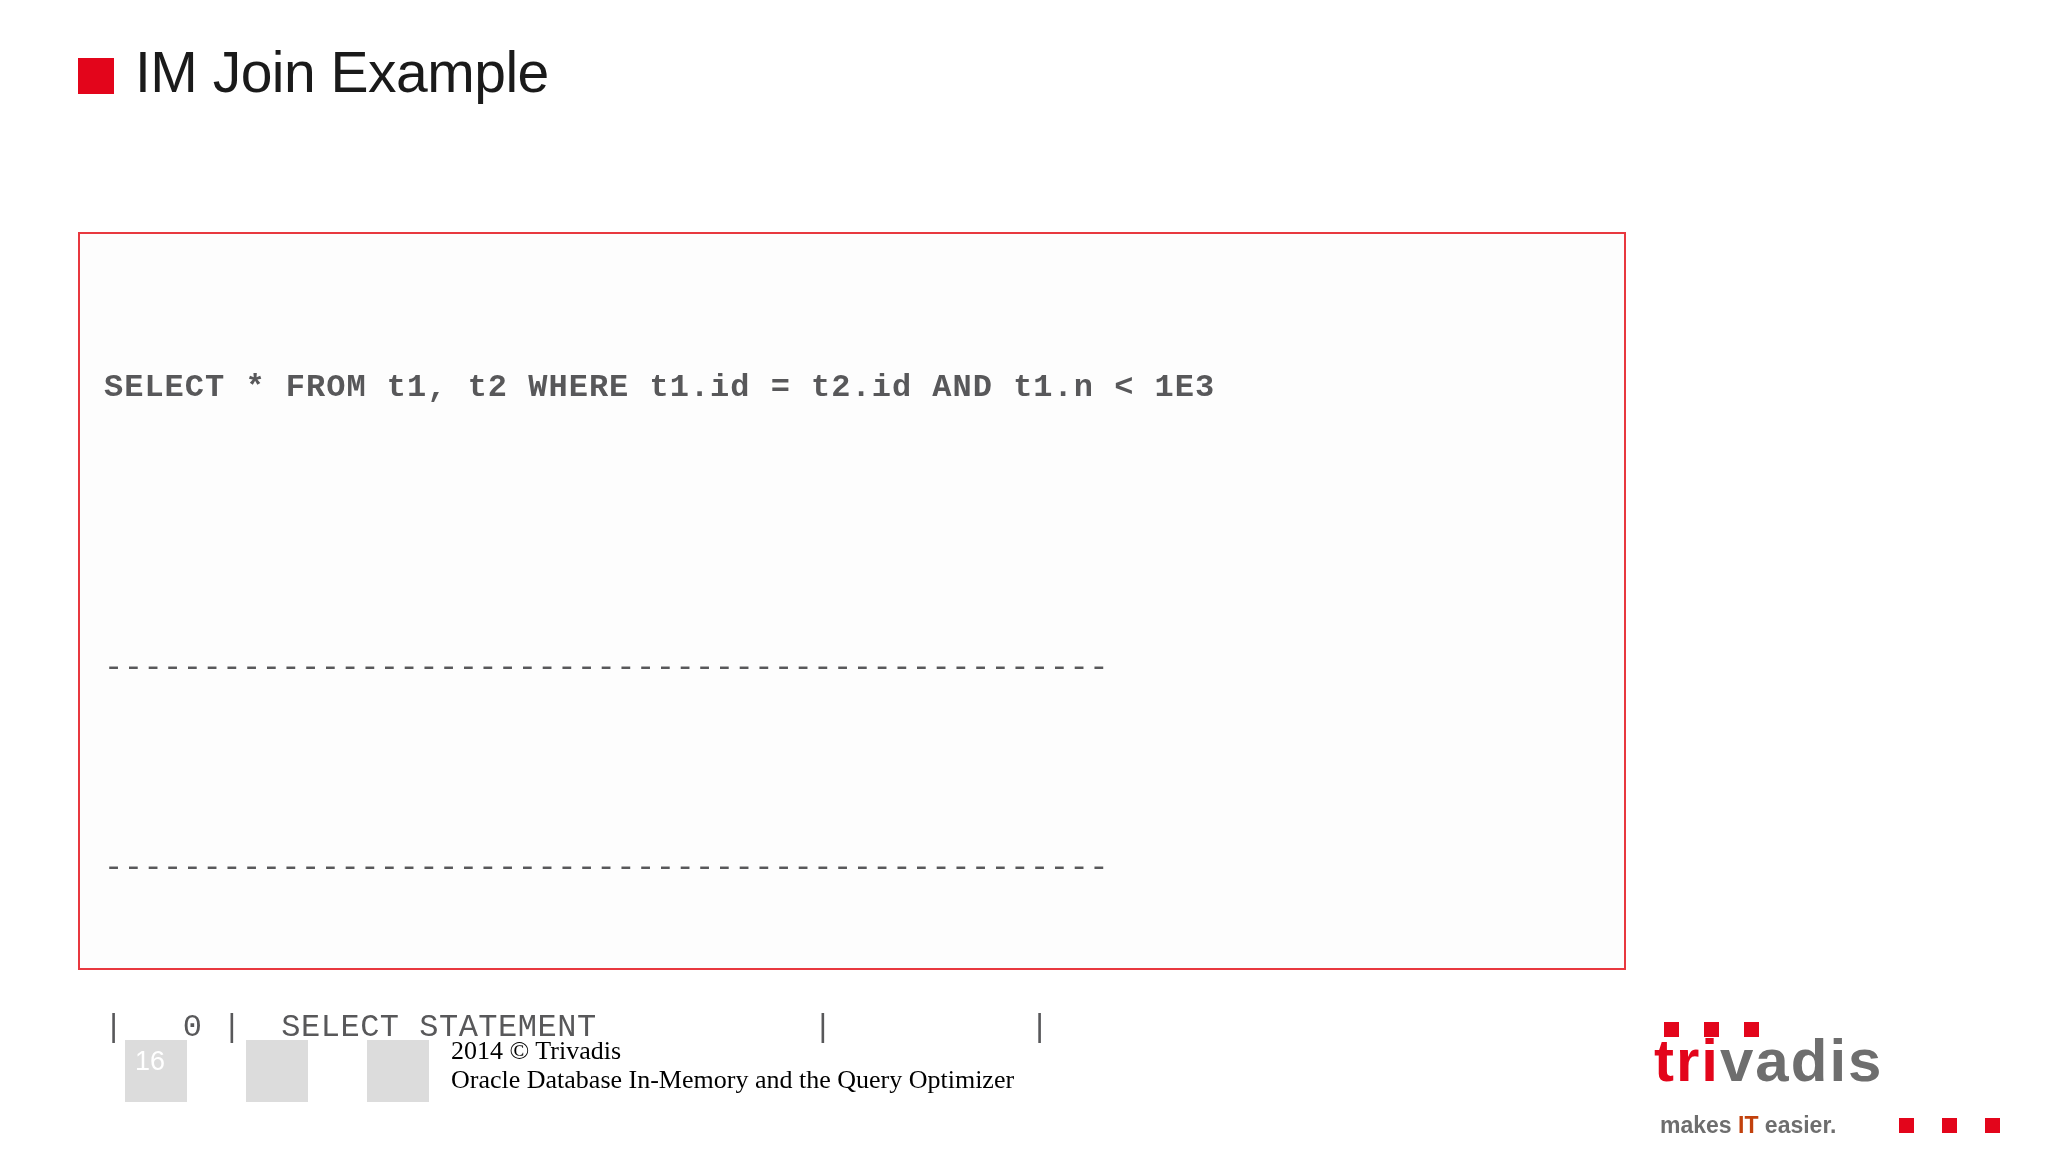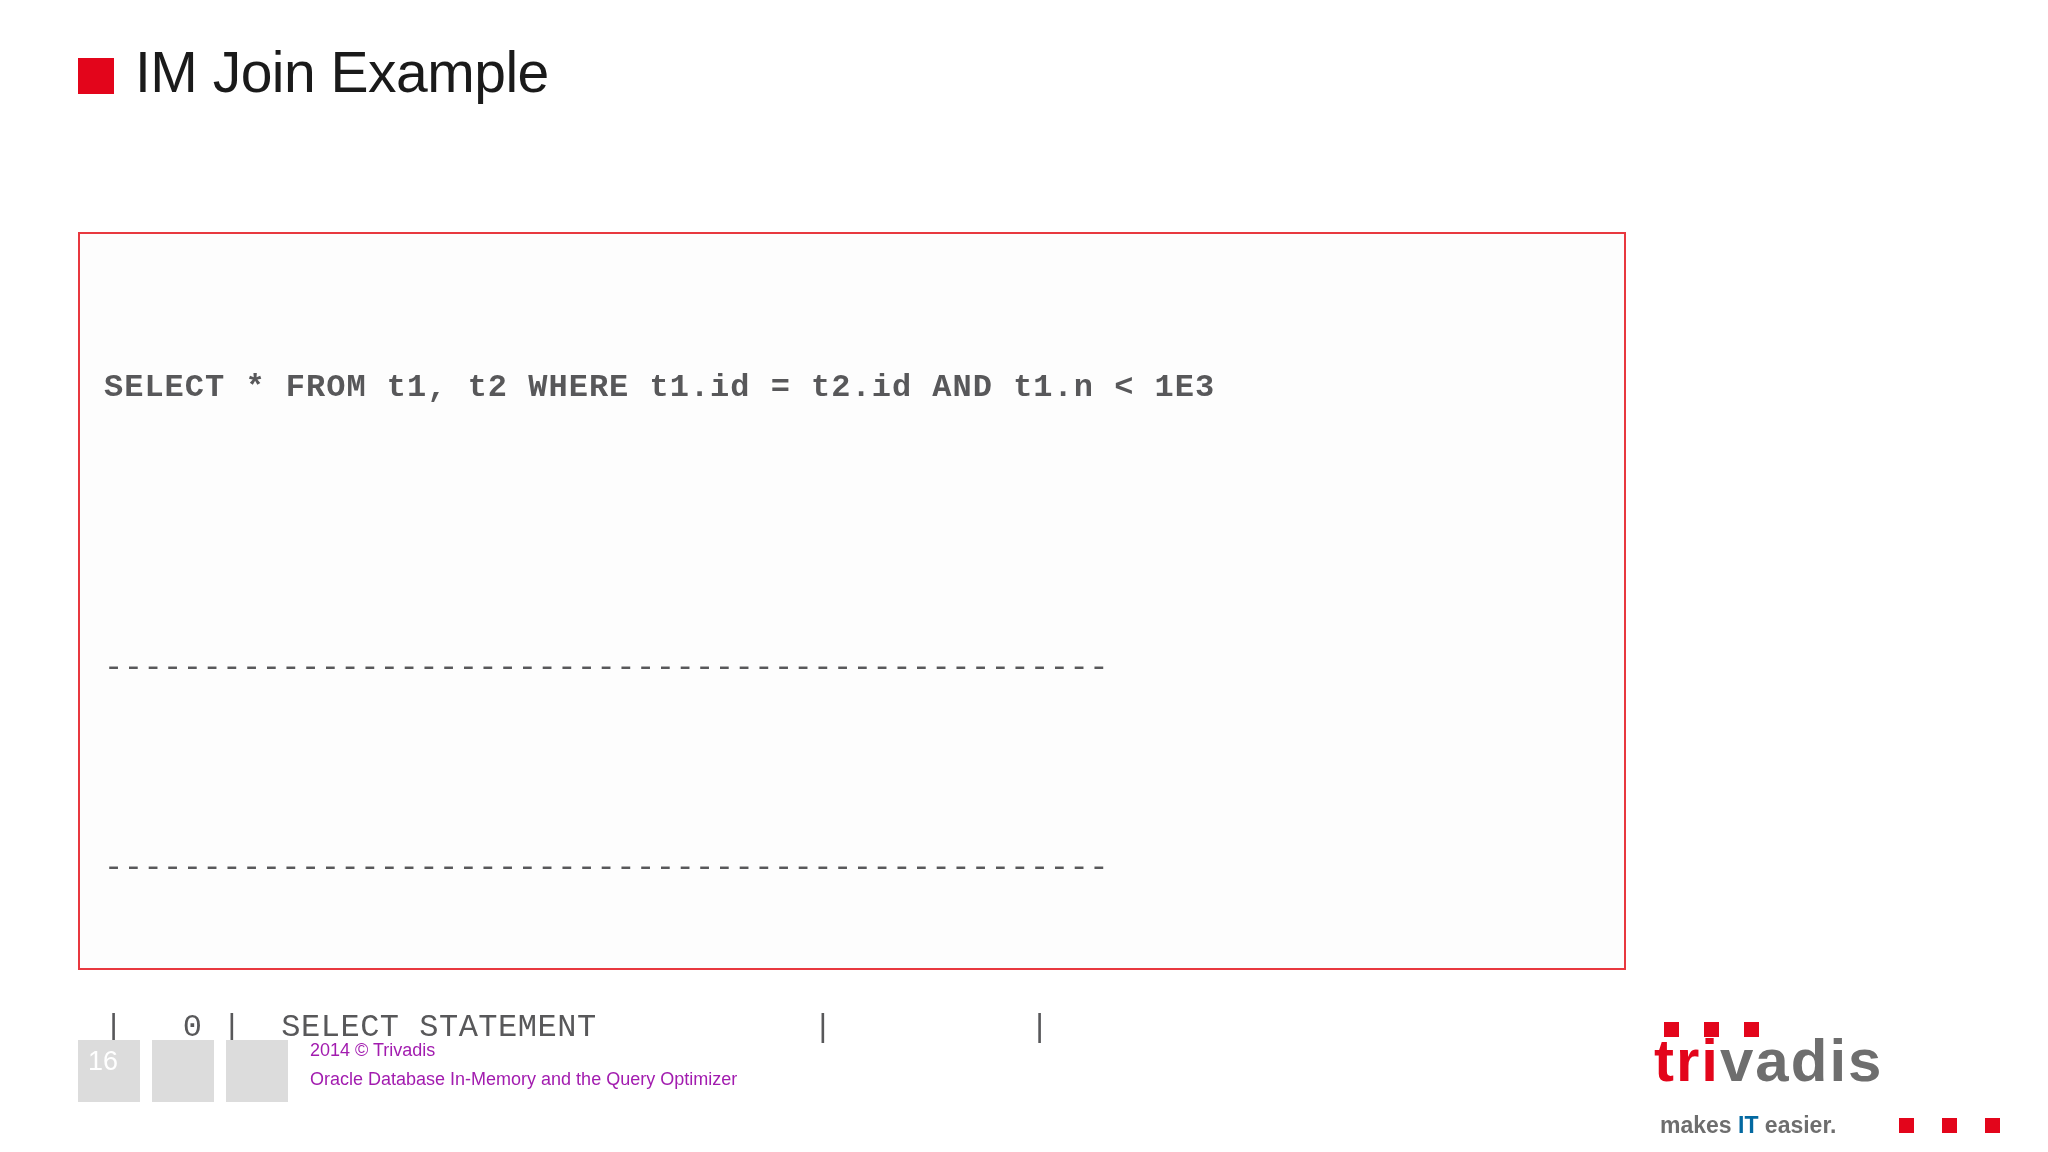--- a/index.html
+++ b/index.html
@@ -80,39 +80,40 @@
     align-items: flex-start;
   }
   .footer-blocks {
     display: flex;
     gap: 12px;
   }
   .fblock {
     width: 62px;
     height: 62px;
     background: #dcdcdc;
+    margin-left: 47px;
   }
   .fblock.page {
     position: relative;
   }
   .page-number {
     position: absolute;
     left: 10px;
     top: 6px;
     font-size: 27px;
     color: #ffffff;
     font-family: "Liberation Sans", sans-serif;
   }
   .footer-text {
     margin-left: 22px;
     margin-top: -4px;
-    color: #a21caf;
-    font-size: 18px;
+    color: #000000;
+    font-size: 26px;
     line-height: 29px;
-    font-family: Liberation Sans, sans-serif;
+    font-family: Liberation Serif, serif;
   }
 
   
   .logo {
     position: absolute;
     right: 44px;
     top: 1020px;
     width: 350px;
     height: 120px;
   }
@@ -136,21 +137,21 @@
   }
   .logo-tagline {
     position: absolute;
     left: 6px;
     top: 92px;
     font-size: 23px;
     color: #6e6e6e;
     font-weight: bold;
     font-family: "Liberation Sans", sans-serif;
   }
-  .logo-tagline .it { color: #0369a1; }
+  .logo-tagline .it { color: #c2410c; }
   .tag-squares {
     position: absolute;
     top: 98px;
     right: 4px;
     display: flex;
     gap: 28px;
   }
   .tag-square {
     width: 15px;
     height: 15px;

